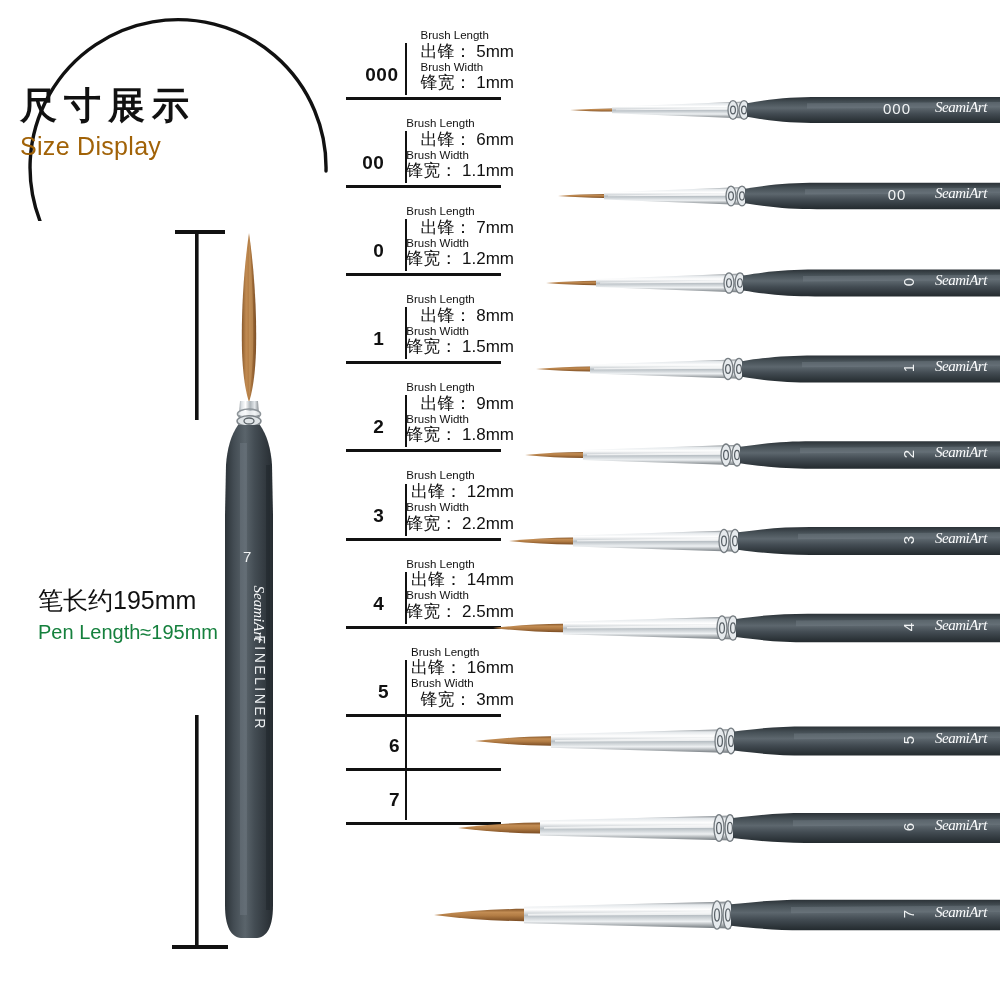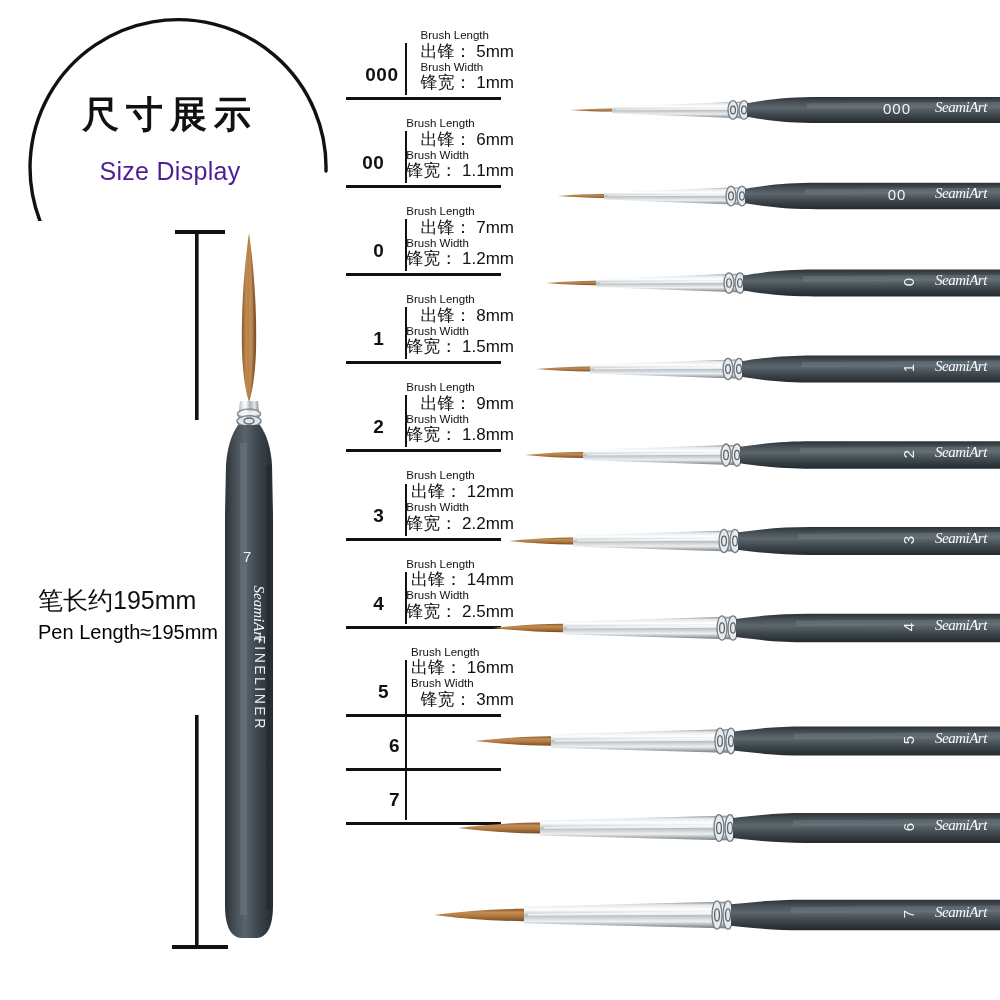--- a/index.html
+++ b/index.html
@@ -10,35 +10,35 @@
     color:#111;
     overflow:hidden;
     position:relative;
   }
   #stage{position:absolute;left:0;top:0;width:1000px;height:1000px;}
 
   
   .arc-wrap{position:absolute;left:8px;top:6px;width:330px;height:215px;}
 
   
-  .title-block{position:absolute;left:20px;top:94px;width:300px;text-align:center;}
+  .title-block{position:absolute;left:20px;top:85px;width:300px;text-align:left;}
   .title-cn{
     font-size:37px;font-weight:bold;letter-spacing:7px;
     color:#111;line-height:1.15;white-space:nowrap;
   }
   .title-en{
-    font-size:25px;font-weight:normal;color:#4c1d95;margin-top:20px;
+    font-size:25px;font-weight:normal;color:#a16207;margin-top:4px;
     letter-spacing:0.3px;white-space:nowrap;
   }
 
   
   .pen-area{position:absolute;left:0px;top:215px;width:340px;height:760px;}
   .len-label{position:absolute;left:38px;top:355px;width:230px;margin-top:15px;}
   .len-cn{font-size:25px;color:#111;white-space:nowrap;line-height:1.2;}
-  .len-en{font-size:20px;color:#000000;white-space:nowrap;margin-top:6px;}
+  .len-en{font-size:20px;color:#15803d;white-space:nowrap;margin-top:6px;}
 
   
   .spec-table{position:absolute;left:346px;top:30px;width:168px;}
   .spec-row{position:relative;}
   .spec-inner{position:relative;display:flex;align-items:flex-end;}
   .spec-size{
     width:54px;text-align:right;padding-right:9px;
     font-size:19px;font-weight:bold;color:#111;
     padding-bottom:9px;letter-spacing:0.5px;
   }

